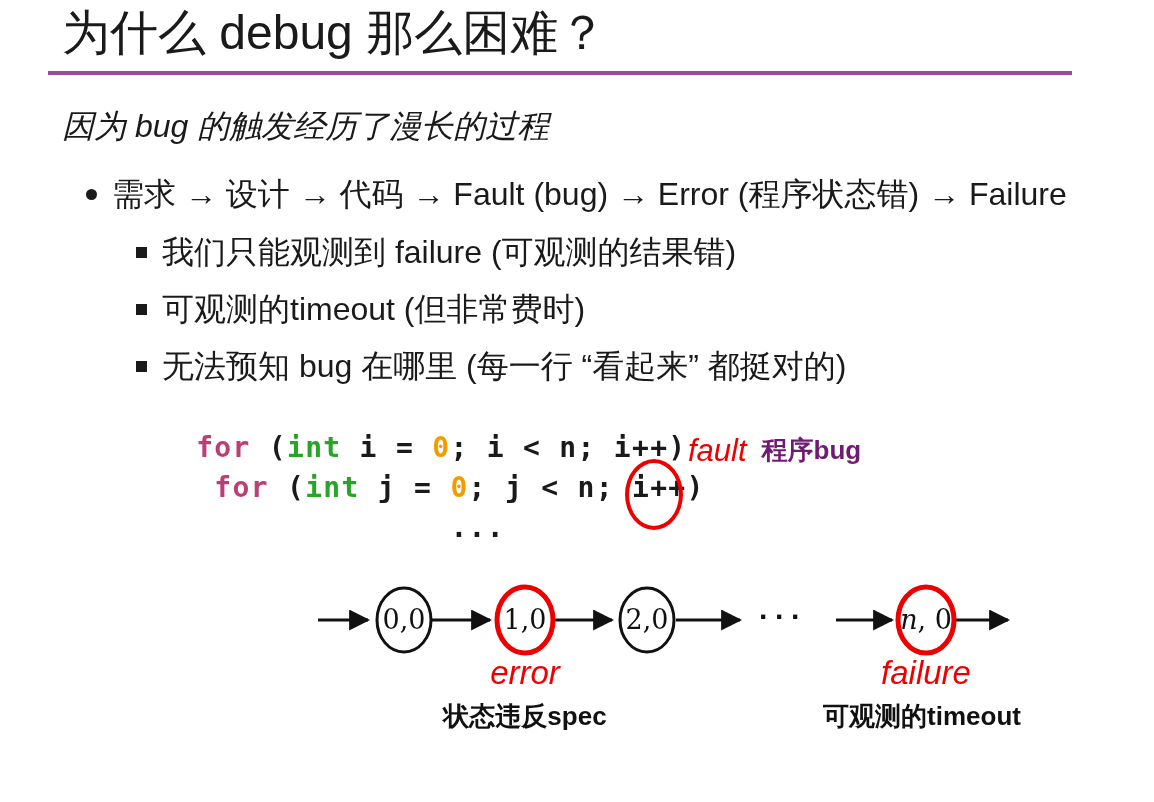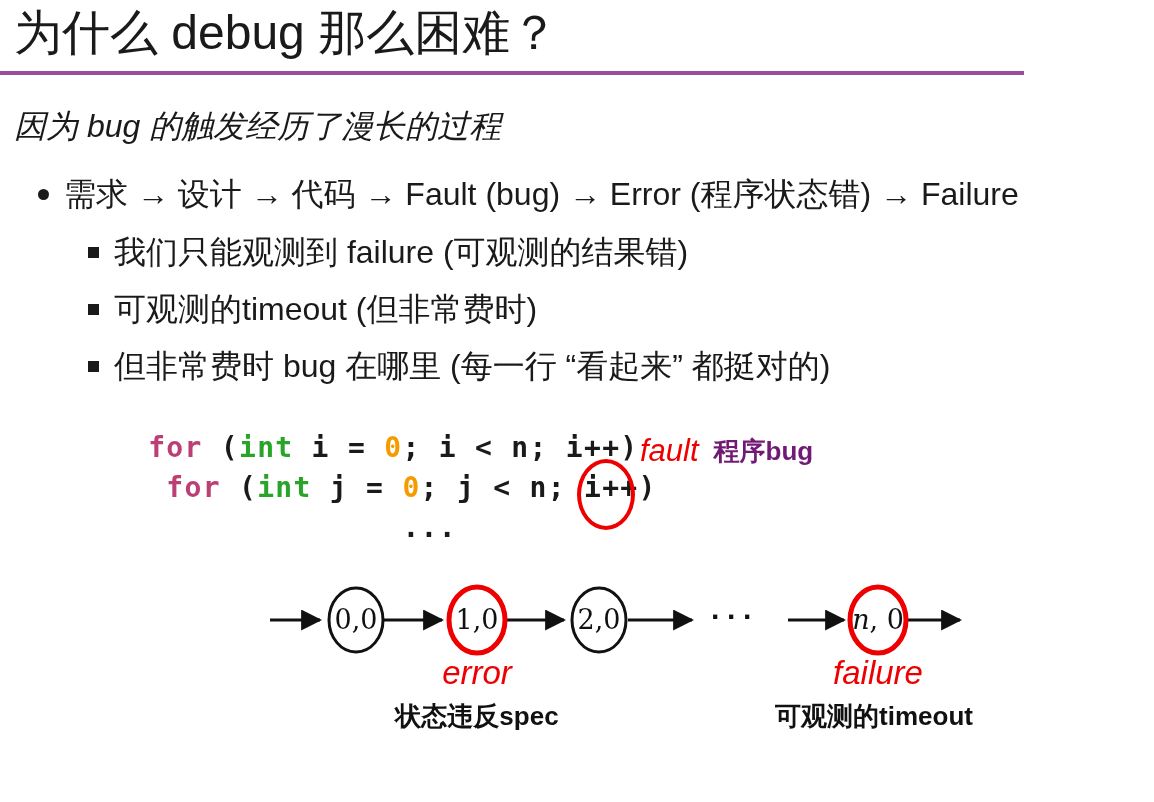--- a/index.html
+++ b/index.html
@@ -3,20 +3,21 @@
 <meta charset="utf-8">
 <style>
   html,body{margin:0;padding:0;background:#ffffff;}
   .slide{
     position:relative;
     width:1024px;height:802px;
     background:#ffffff;
     overflow:hidden;
     font-family:"Liberation Sans","DejaVu Sans",sans-serif;
     color:var(--ink,#1a1a1a);
+    margin-left:48px;
   }
   .title{
     position:absolute;left:14px;top:2px;
     font-size:48px;line-height:62px;font-weight:500;
     letter-spacing:0px;white-space:nowrap;
   }
   .title-underline{
     position:absolute;left:0;top:71px;width:1139px;height:4px;
     background:var(--accent,#9c4c9c);
   }
@@ -53,21 +54,21 @@
     text-align:center;
   }
   .code-line{white-space:pre;height:40px;line-height:40px;}
   .tok-kw{color:var(--kw,#bb3f74);}
   .tok-ty{color:var(--ty,#28a428);}
   .tok-num{color:var(--num,#f59b00);}
   .tok-pl{color:var(--ink,#1a1a1a);}
 
   .fault-note{
     position:absolute;left:640px;top:433px;
-    display:flex;align-items:center;white-space:nowrap;
+    display:flex;align-items:flex-start;white-space:nowrap;
   }
   .fault-label{
     font-size:31px;font-style:italic;font-weight:500;
     color:var(--red,#ee0000);
   }
   .fault-zh{
     font-size:26px;font-weight:700;color:#701a75;margin-left:15px;
   }
   .bug-circle{
     position:absolute;left:577px;top:459px;width:50px;height:63px;
@@ -114,21 +115,21 @@
   <div class="bullet-row s1">
     <span class="sq"></span>
     <span>我们只能观测到 failure (可观测的结果错)</span>
   </div>
   <div class="bullet-row s2">
     <span class="sq"></span>
     <span>可观测的timeout (但非常费时)</span>
   </div>
   <div class="bullet-row s3">
     <span class="sq"></span>
-    <span>但非常费时 bug 在哪里 (每一行 “看起来” 都挺对的)</span>
+    <span>无法预知 bug 在哪里 (每一行 “看起来” 都挺对的)</span>
   </div>
 
   <div class="code">
       <div class="code-line"><span class="tok-kw">for</span><span class="tok-pl"> (</span><span class="tok-ty">int</span><span class="tok-pl"> i = </span><span class="tok-num">0</span><span class="tok-pl">; i &lt; n; i++)</span></div>
       <div class="code-line"><span class="tok-pl">  </span><span class="tok-kw">for</span><span class="tok-pl"> (</span><span class="tok-ty">int</span><span class="tok-pl"> j = </span><span class="tok-num">0</span><span class="tok-pl">; j &lt; n; i++)</span></div>
       <div class="code-line"><span class="tok-pl">    ...</span></div>
     </div>
 
   <div class="fault-note">
     <span class="fault-label">fault</span>

